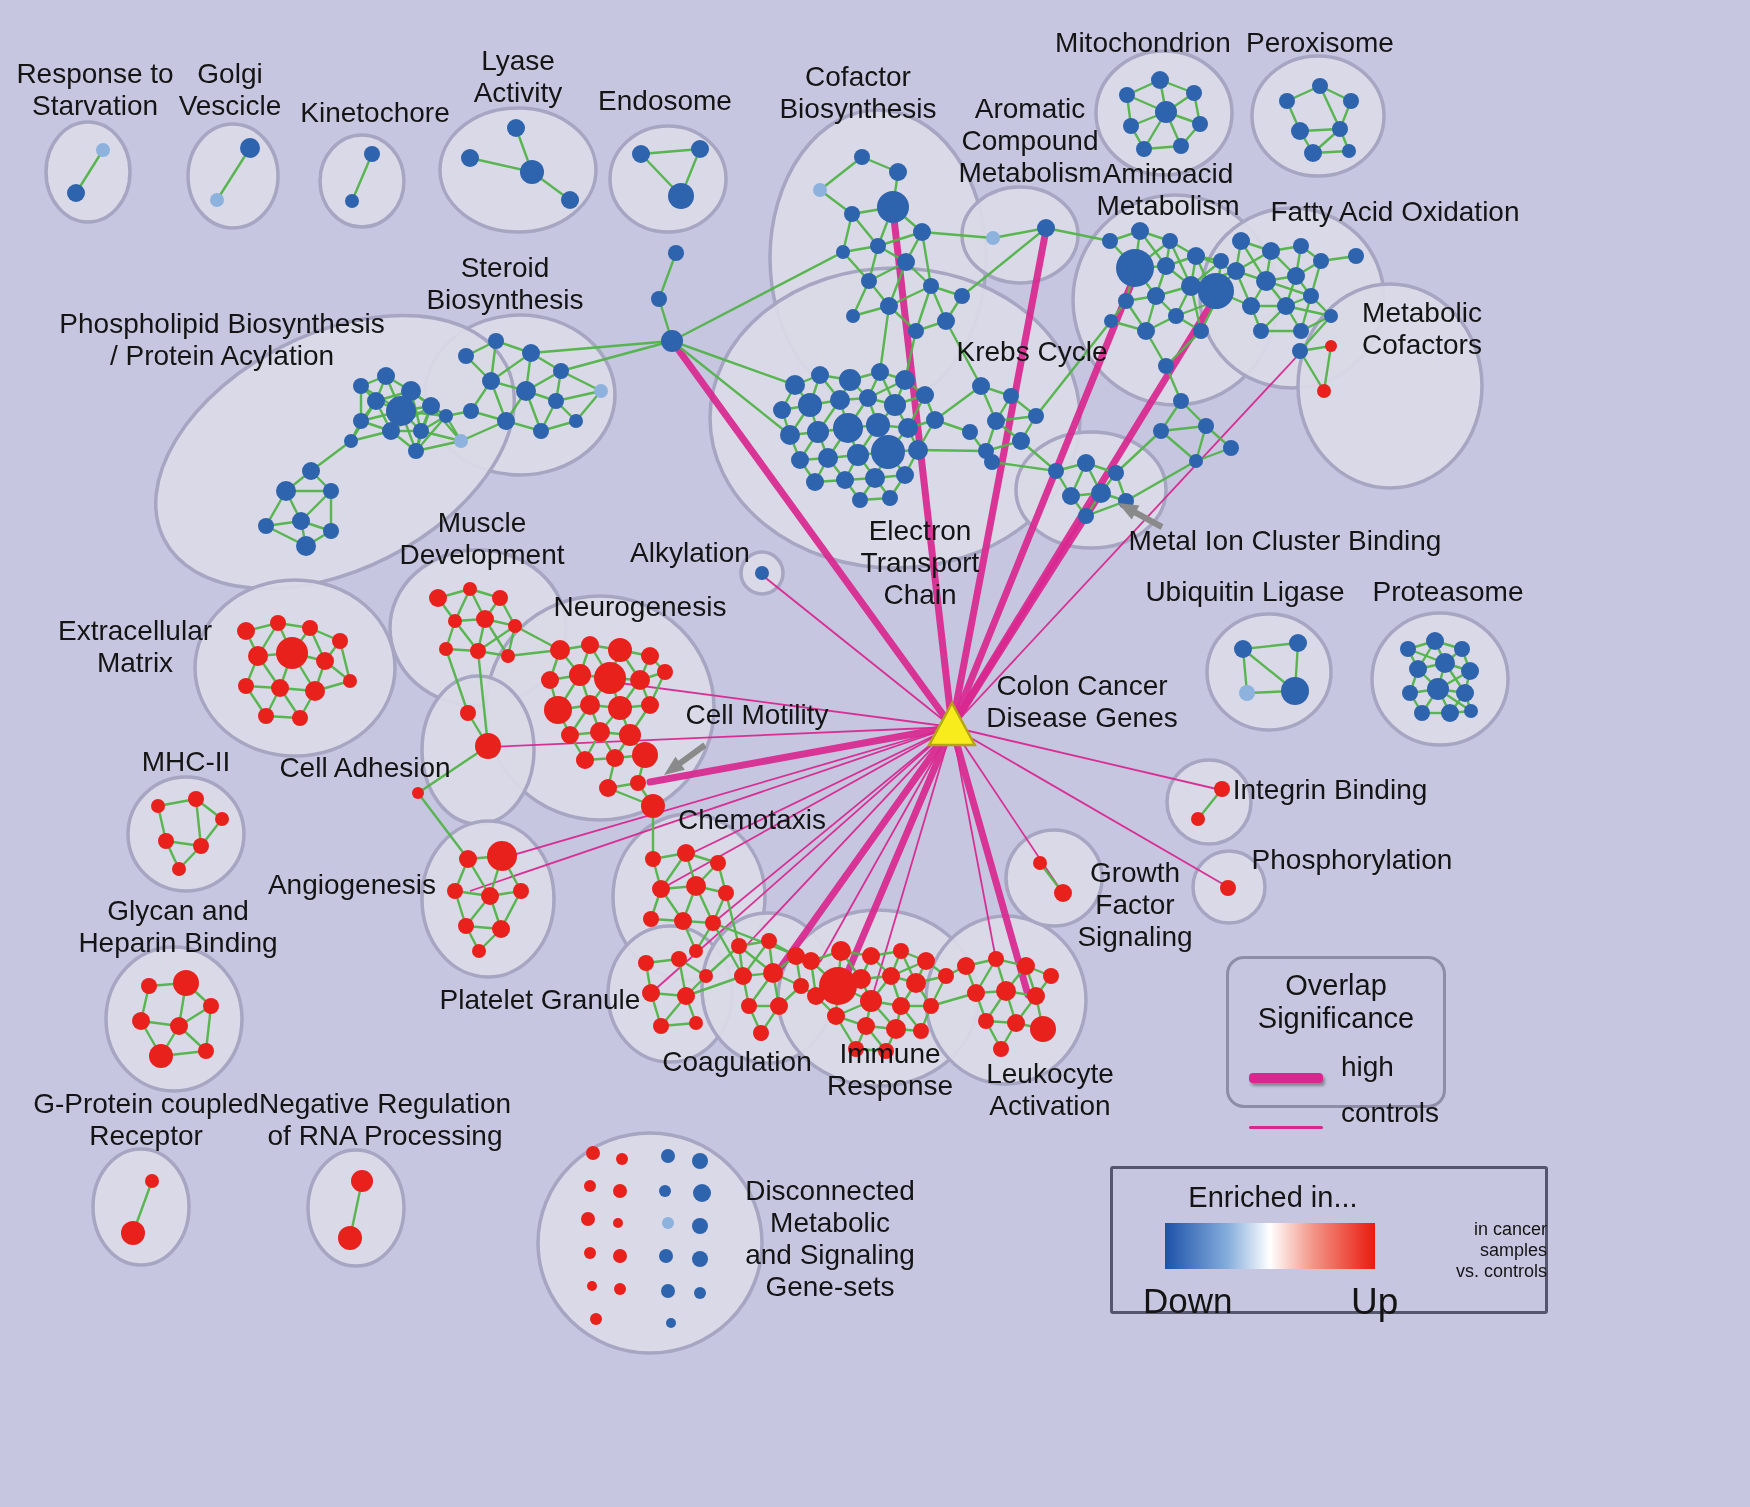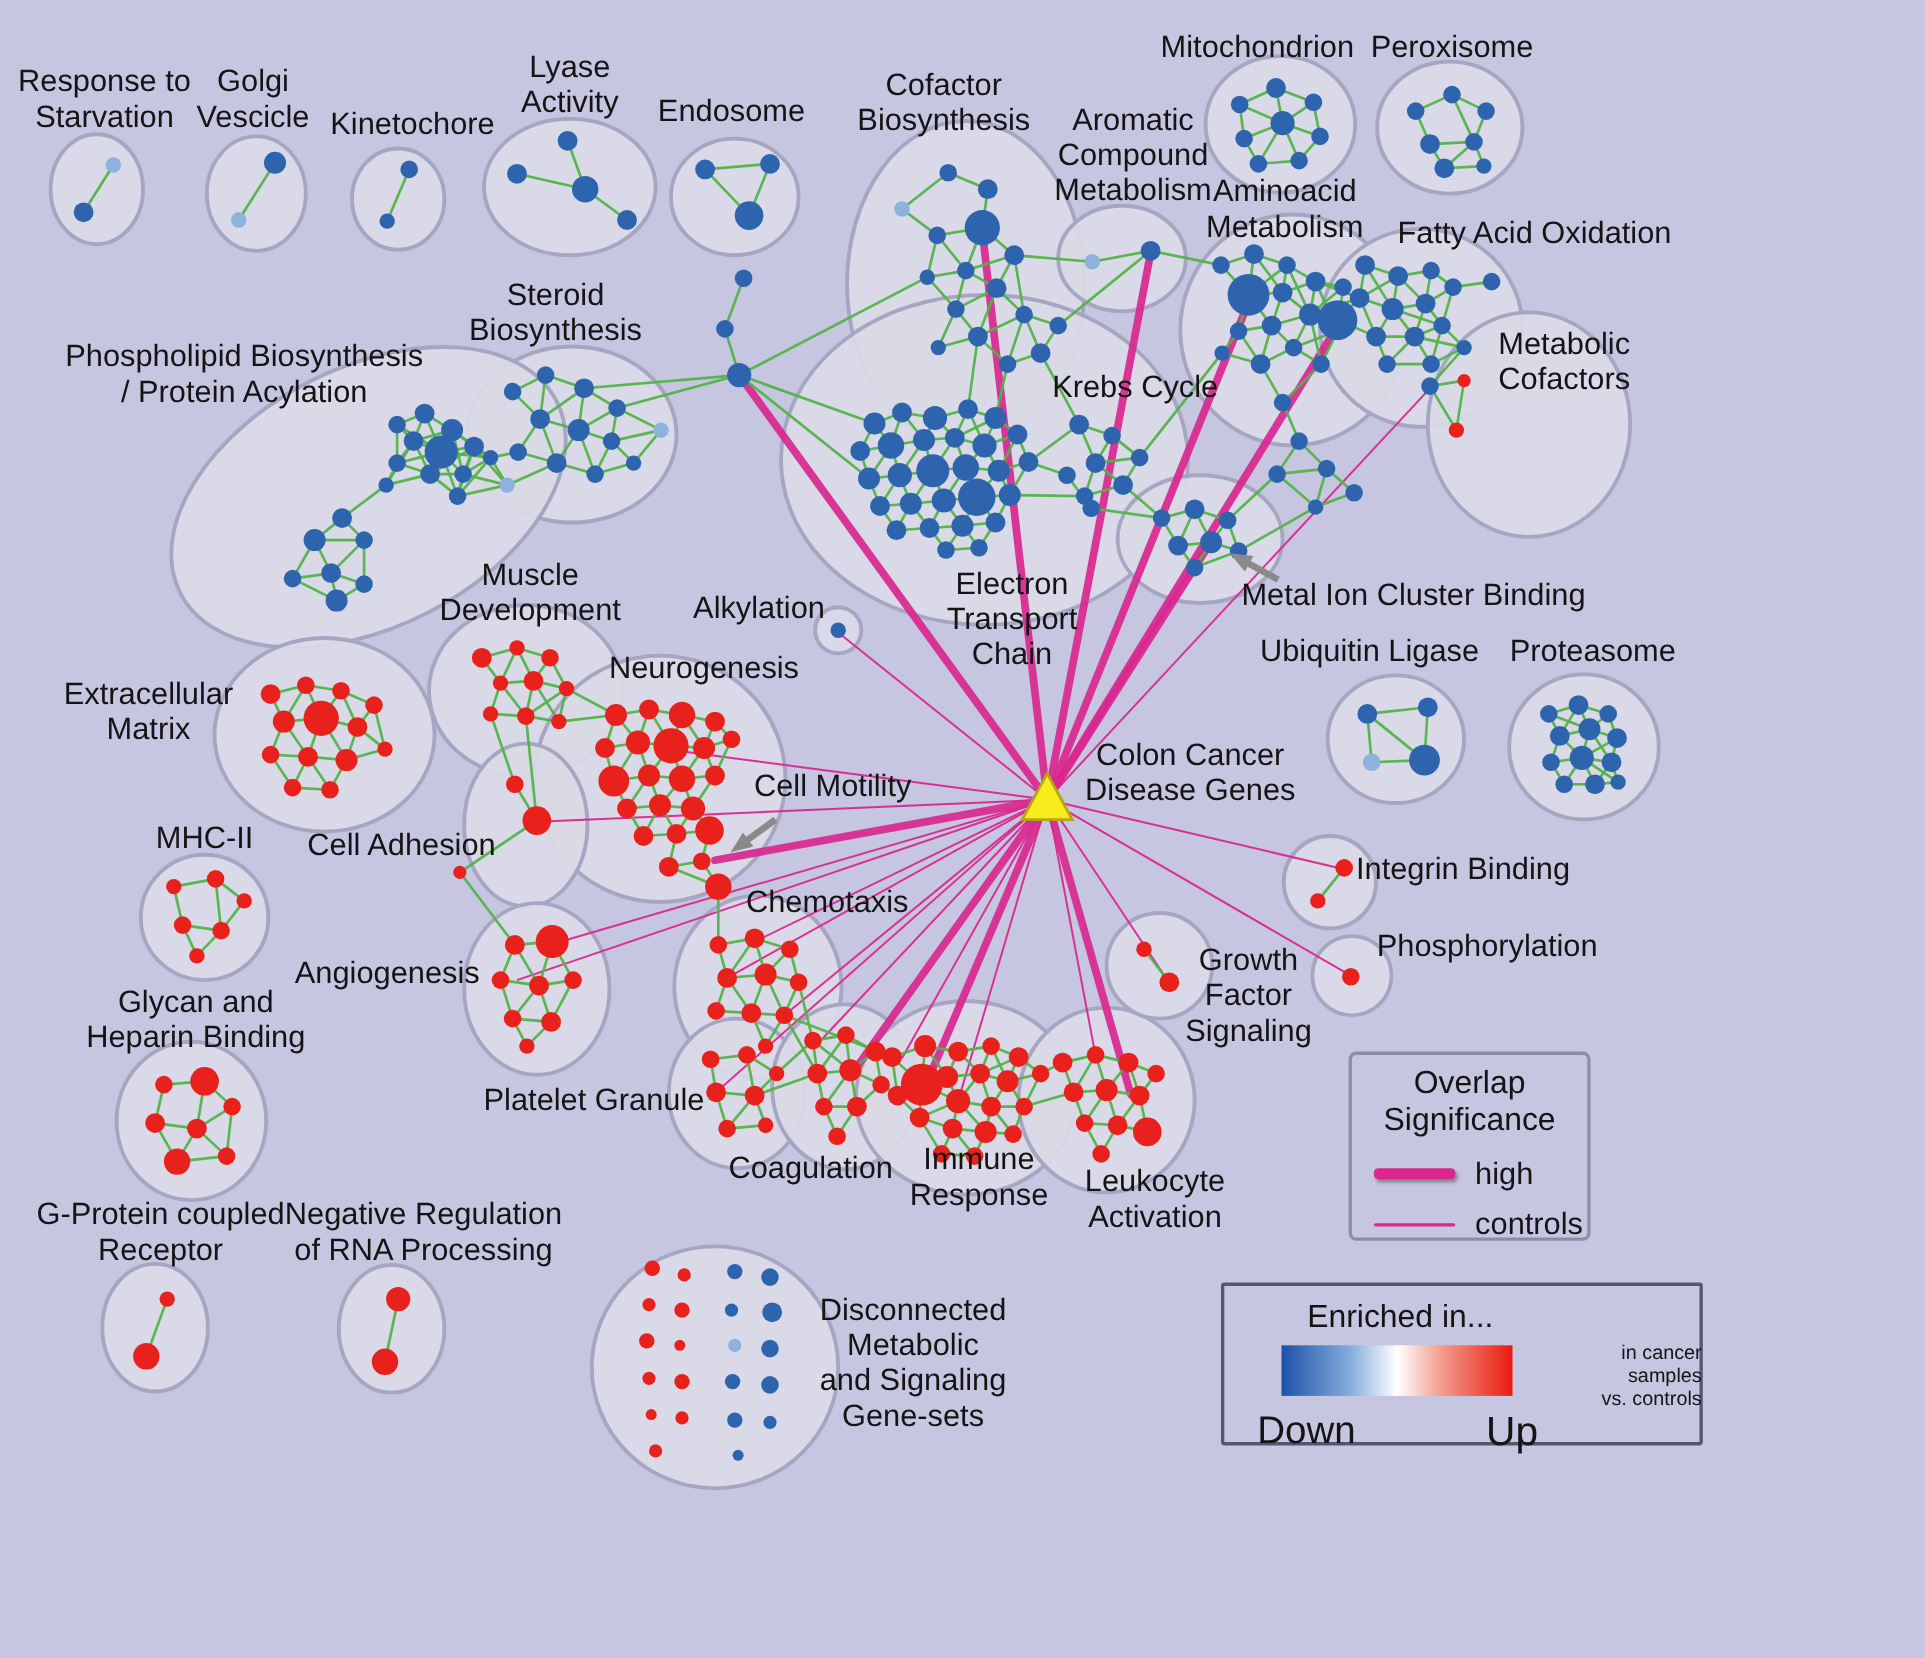--- a/index.html
+++ b/index.html
@@ -1,22 +1,22 @@
 <!DOCTYPE html>
 <html><head>
 <meta charset="utf-8">
 <style>
   html,body{margin:0;padding:0}
   body{background:#c6c6e1;font-family:"Liberation Sans",sans-serif;color:#141414}
   #stage{position:relative;width:1750px;height:1507px;background:#c6c6e1;overflow:hidden}
   #network-svg{position:absolute;left:0;top:0;font-family:"Liberation Sans",sans-serif}
   .legend{position:absolute;color:#141414}
-  #overlap-legend{left:1226px;top:956px;width:220px;height:172px;border:3px solid #8d8da8;border-radius:7px;box-sizing:border-box}
+  #overlap-legend{left:1226px;top:956px;width:220px;height:152px;border:3px solid #8d8da8;border-radius:18px;box-sizing:border-box}
   #overlap-legend .legend-title{font-size:29px;text-align:center;white-space:pre-line;margin-top:10px;line-height:1.15}
-  .sig-row{position:absolute;left:20px;display:flex;align-items:center;gap:18px;font-size:28px}
+  .sig-row{position:absolute;left:20px;display:flex;align-items:flex-end;gap:18px;font-size:28px}
   .sig-row.r1{top:92px}
   .sig-row.r2{top:138px}
   .sig-line{display:inline-block;width:74px;border-radius:4px;background:#d9278f}
   .sig-line.high{height:10px;box-shadow:2px 3px 3px rgba(70,70,70,.5)}
   .sig-line.moderate{height:3px}
   #enrich-legend{left:1110px;top:1166px;width:438px;height:148px;border:3px solid #55556e;border-radius:3px;box-sizing:border-box}
   #enrich-legend .legend-title{position:absolute;left:0;top:12px;width:320px;text-align:center;font-size:29px}
   .grad-bar{position:absolute;left:52px;top:54px;width:210px;height:46px;
     background:linear-gradient(90deg,#1c51a9 0%,#86aedc 30%,#ffffff 50%,#f2988a 70%,#ea1a0e 100%);}
   .grad-down{position:absolute;left:30px;top:112px;font-size:35px}

